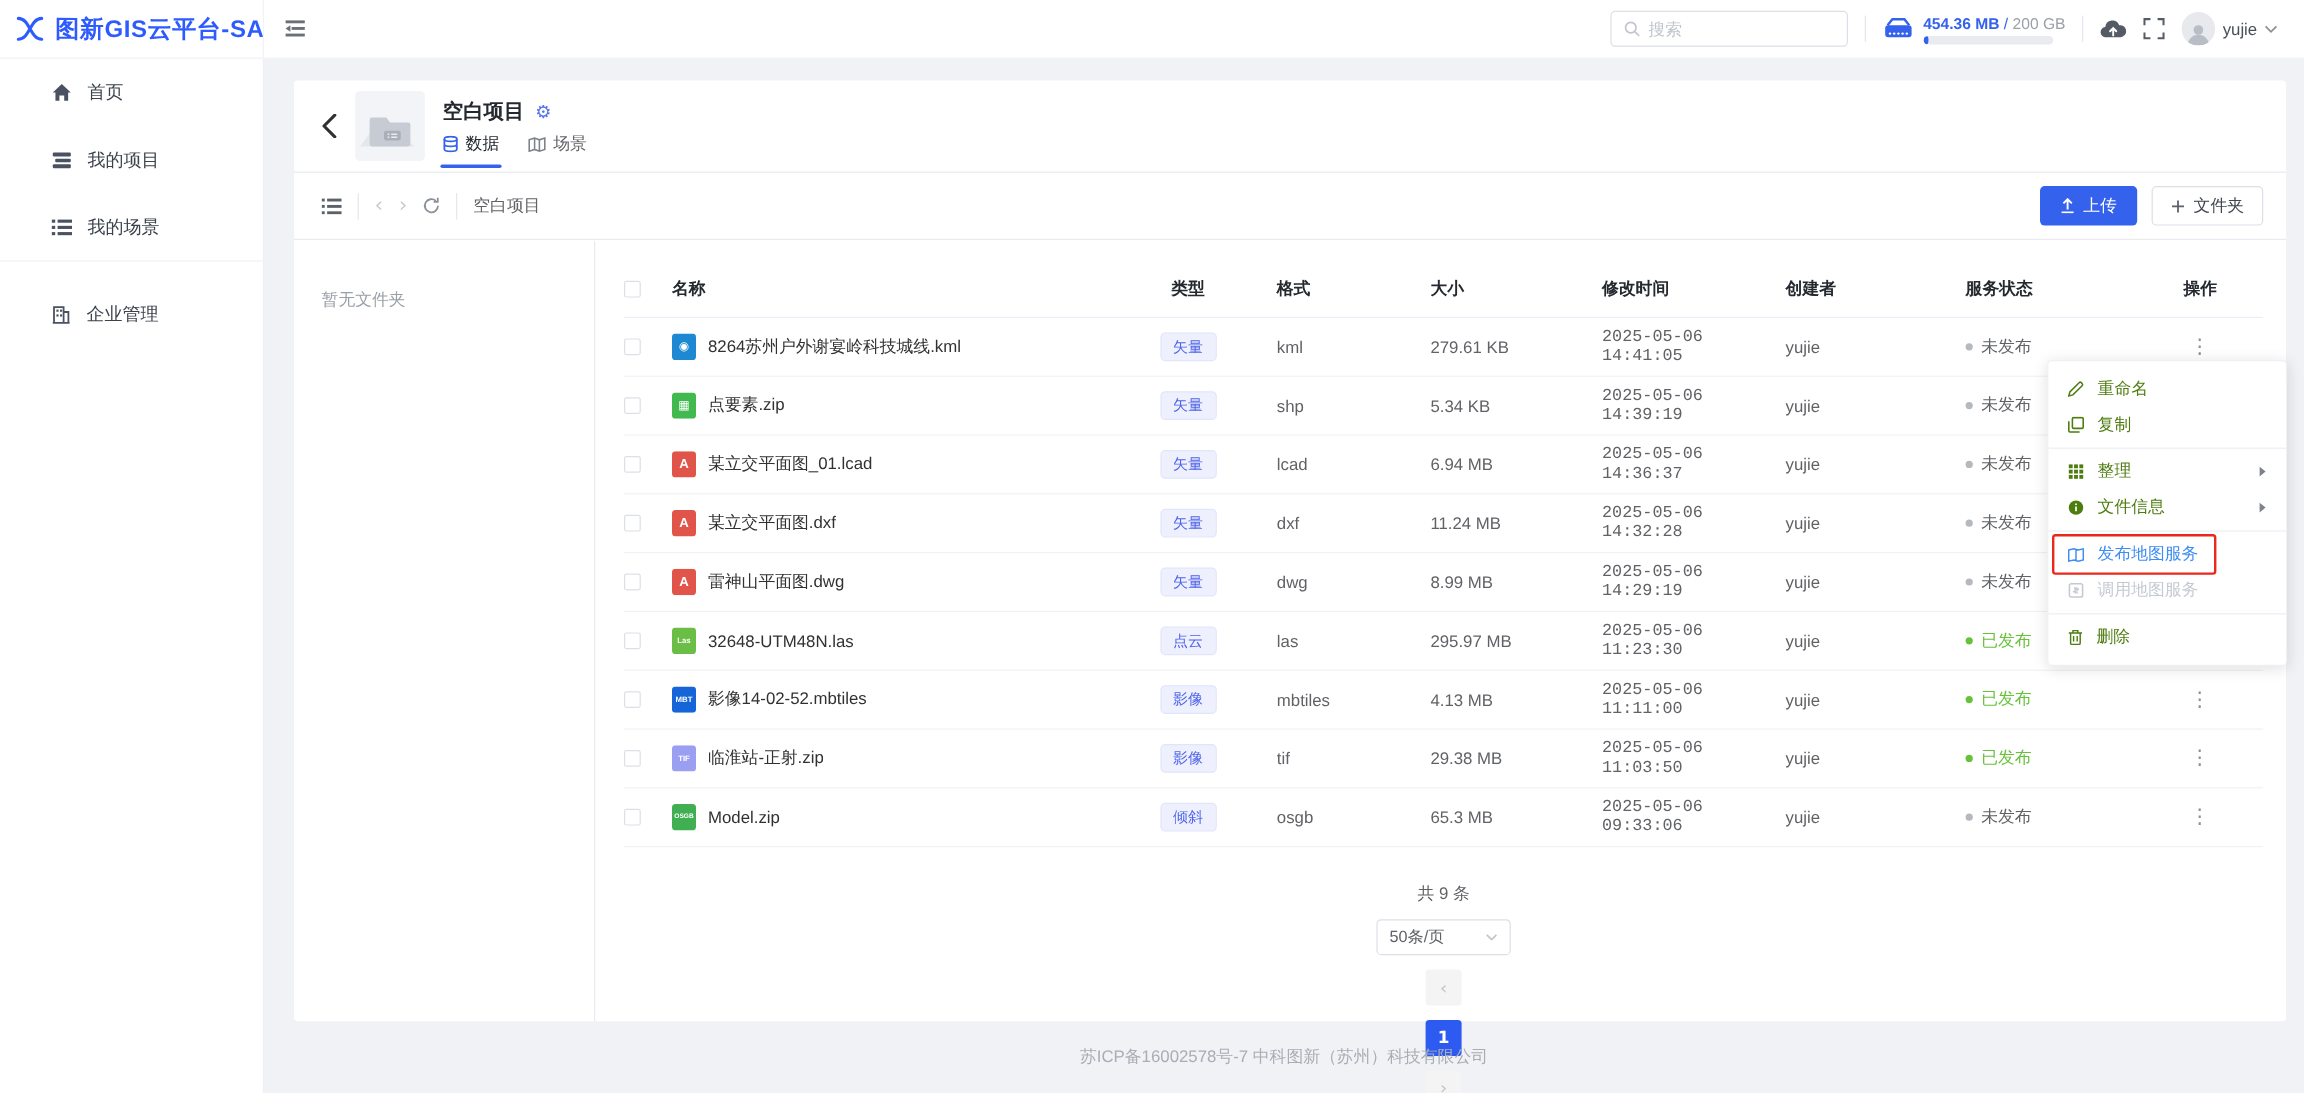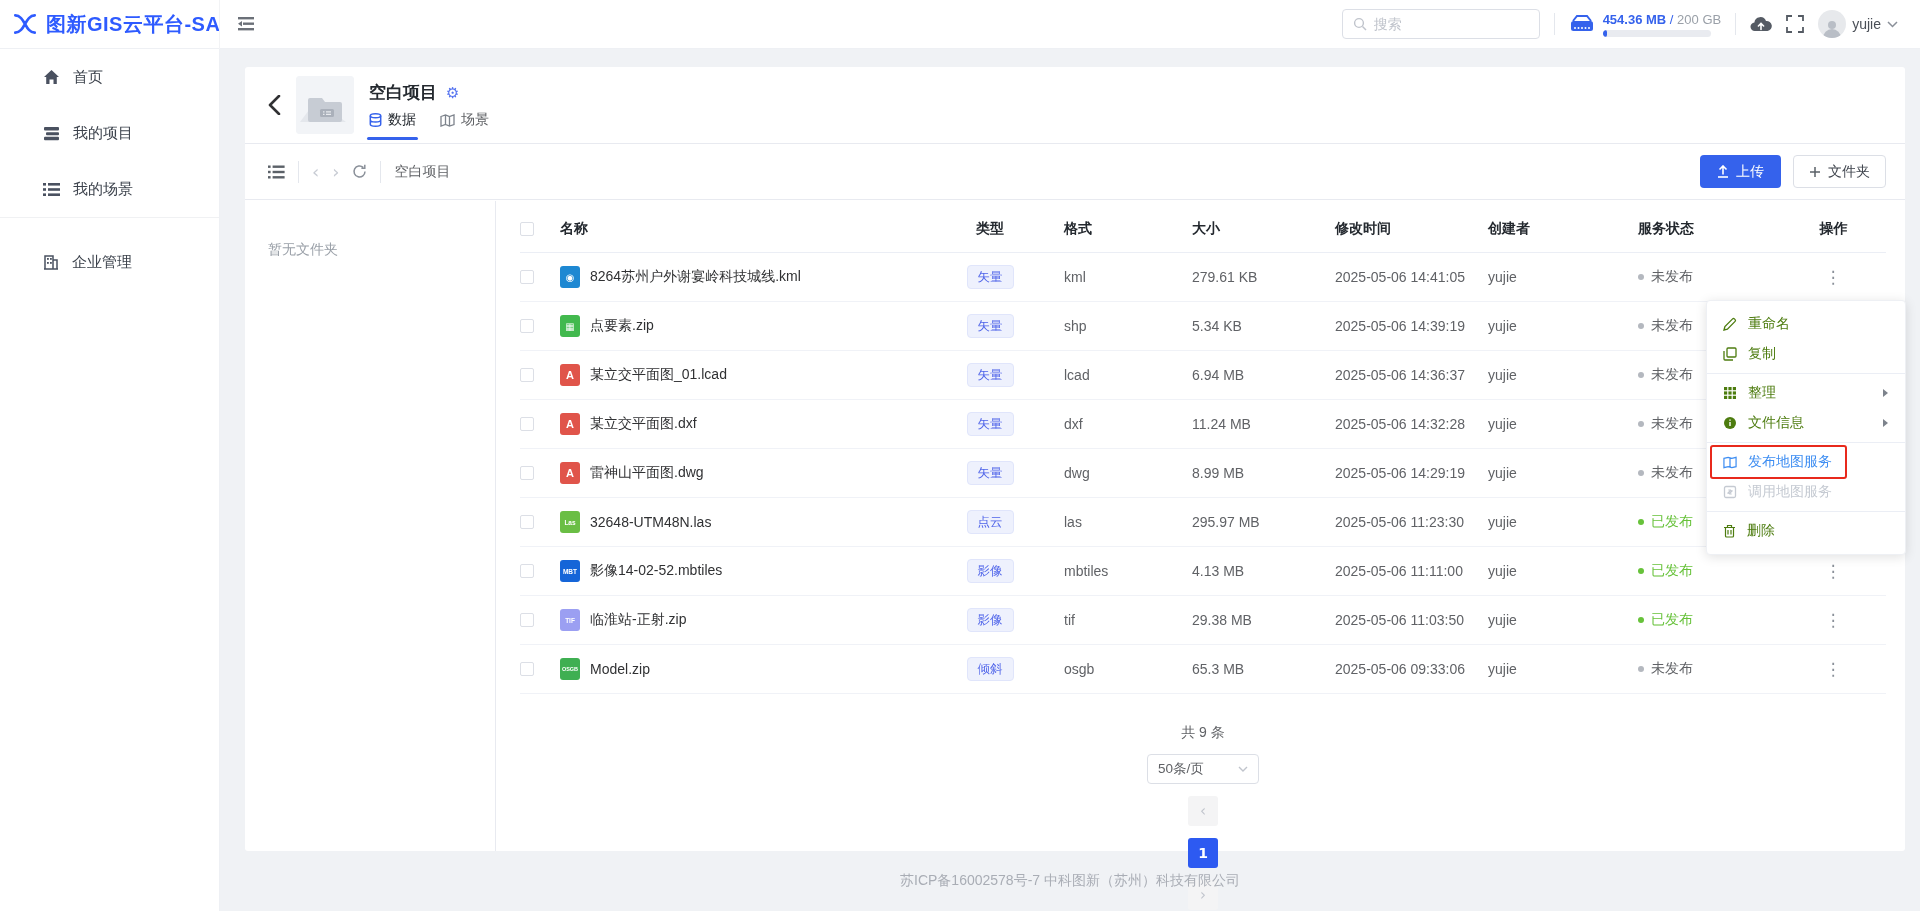--- a/index.html
+++ b/index.html
@@ -55,31 +55,31 @@
   .nav-arrow { color:#c8ccd4; font-size:18px; line-height:1; cursor:pointer; font-family:"DejaVu Sans",sans-serif; }
   .breadcrumb { color:#606266; font-size:14px; cursor:pointer; }
   .toolbar-right { margin-left:auto; display:flex; gap:12px; }
   .btn { height:33px; border-radius:4px; display:flex; align-items:center; gap:7px; font-size:14px; cursor:pointer; }
   .btn-primary { background:#3562ec; color:#fff; padding:0 17px; border:none; }
   .btn-plain { background:#fff; color:#3f444d; border:1px solid #dcdfe6; padding:0 15px; }
 
   .content-row { position:absolute; top:134px; bottom:0; left:0; right:0; display:flex; }
   .folder-panel { width:251px; border-right:1px solid #e8eaf0; padding:40px 0 0 23px; flex:none; }
   .empty-text { color:#9aa0a8; font-size:14px; }
-  .table-area { flex:1; padding:4px 19px 0 24px; }
+  .table-area { flex:1; padding:16px 19px 0 24px; }
 
   .thead { display:flex; align-items:center; height:48px; border-bottom:1px solid #ebeef5; font-weight:bold; color:#24292f; font-size:14px; }
   .trow { display:flex; align-items:center; height:49px; border-bottom:1px solid #f0f2f7; font-size:14px; color:#606266; }
   .cell { flex:none; }
   .c-sel { width:40px; display:flex; align-items:center; }
   .c-name { width:372px; display:flex; align-items:center; gap:10px; overflow:hidden; }
   .c-type { width:116px; text-align:center; }
   .c-fmt { width:128px; padding-left:16px; }
   .c-size { width:143px; padding-left:16px; }
-  .c-time { width:153px; padding-left:16px; }
+  .c-time { width:153px; padding-left:16px;font-family:Liberation Mono, monospace; }
   .c-user { width:150px; padding-left:16px; }
   .c-status { width:160px; padding-left:16px; display:flex; align-items:center; }
   .c-act { width:103px; text-align:center; }
   .checkbox { width:14px; height:14px; border:1px solid #dcdfe6; border-radius:2px; background:#fff; display:inline-block; cursor:pointer; }
   .file-icon { width:20px; height:22px; border-radius:3px; color:#fff; display:flex; align-items:center; justify-content:center; font-weight:bold; flex:none; }
   .fname { color:#303133; cursor:pointer; white-space:nowrap; overflow:hidden; text-overflow:ellipsis; }
   .badge { display:inline-block; padding:3px 10px; font-size:12.5px; color:#4e63e9; background:#eef1fd; border:1px solid #e0e5fb; border-radius:4px; line-height:1.3; }
   .dot { width:6px; height:6px; border-radius:50%; background:#b4b8bf; margin-right:7px; display:inline-block; }
   .c-status.pub { color:#67c23a; }
   .c-status.pub .dot { background:#67c23a; }

